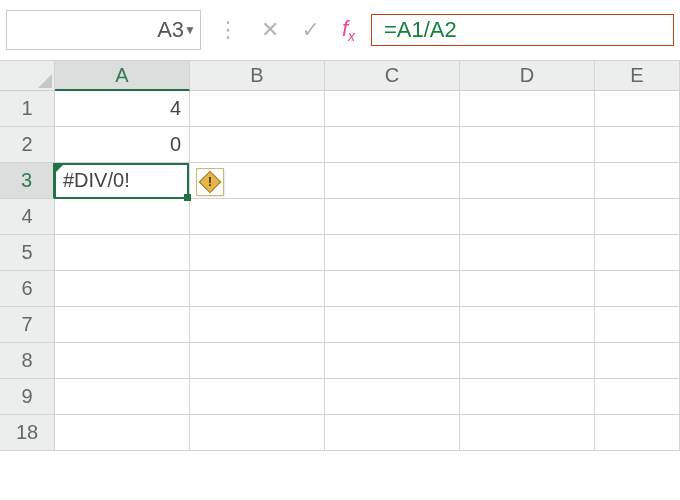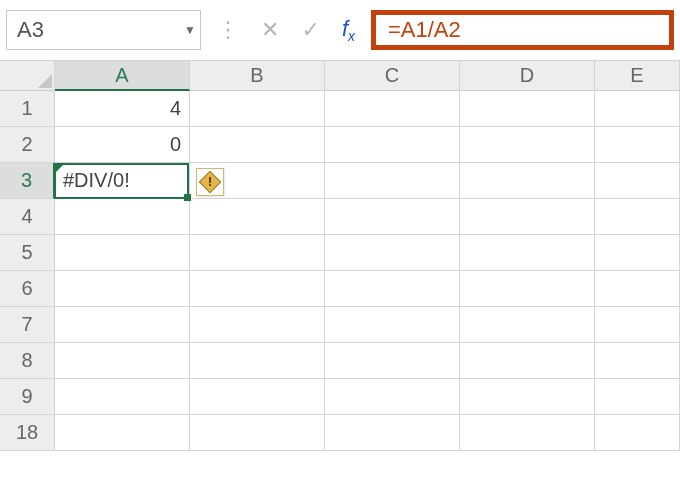--- a/index.html
+++ b/index.html
@@ -2,31 +2,31 @@
 <html><head>
 <meta charset="utf-8">
 <style>
   * { box-sizing: border-box; margin: 0; padding: 0; font-family: "Segoe UI", Arial, sans-serif; }
   body { background: #fff; width: 680px; height: 500px; overflow: hidden; user-select: none; }
 
   
   .top-bar { display: flex; align-items: center; height: 60px; padding: 8px 6px; gap: 10px; }
   .name-box {
     width: 195px; height: 40px; border: 1px solid #c8c8c8; background: #fff;
-    display: flex; align-items: center; justify-content: space-between; padding: 0 4px 0 10px;
+    display: flex; align-items: center; justify-content: flex-end; padding: 0 4px 0 10px;
     font-size: 22px; color: #555;
   }
   .name-box .dd { font-size: 12px; color: #6b6b6b; }
   .fb-sep { display: flex; align-items: center; gap: 22px; color: #b5b5b5; padding: 0 6px; }
   .fb-sep .glyph { font-size: 22px; line-height: 1; }
-  .fb-sep .fx { font-style: italic; font-family: "Times New Roman", serif; font-size: 22px; color: #1d4ed8; }
+  .fb-sep .fx { font-style: italic; font-family: "Times New Roman", serif; font-size: 22px; color: #ec4899; }
   .fb-sep .fx sub { font-size: 14px; }
   .formula-input {
-    flex: 1; height: 40px; border: 5px solid #c2410c; background: #fff;
-    padding: 0 12px; font-size: 22px; color: #c2410c; display: flex; align-items: center;
+    flex: 1; height: 32px; border: 1px solid #c2410c; background: #fff;
+    padding: 0 12px; font-size: 22px; color: #15803d; display: flex; align-items: center;
   }
 
   
   .sheet { position: relative; border-top: 1px solid #d4d4d4; }
   .row { display: flex; height: 36px; }
   .row.headers { height: 30px; }
   .corner {
     width: 55px; background: #eceeee; border-right: 1px solid #d4d4d4; border-bottom: 1px solid #cfcfcf;
     display: flex; align-items: flex-end; justify-content: flex-end; padding: 2px;
   }

